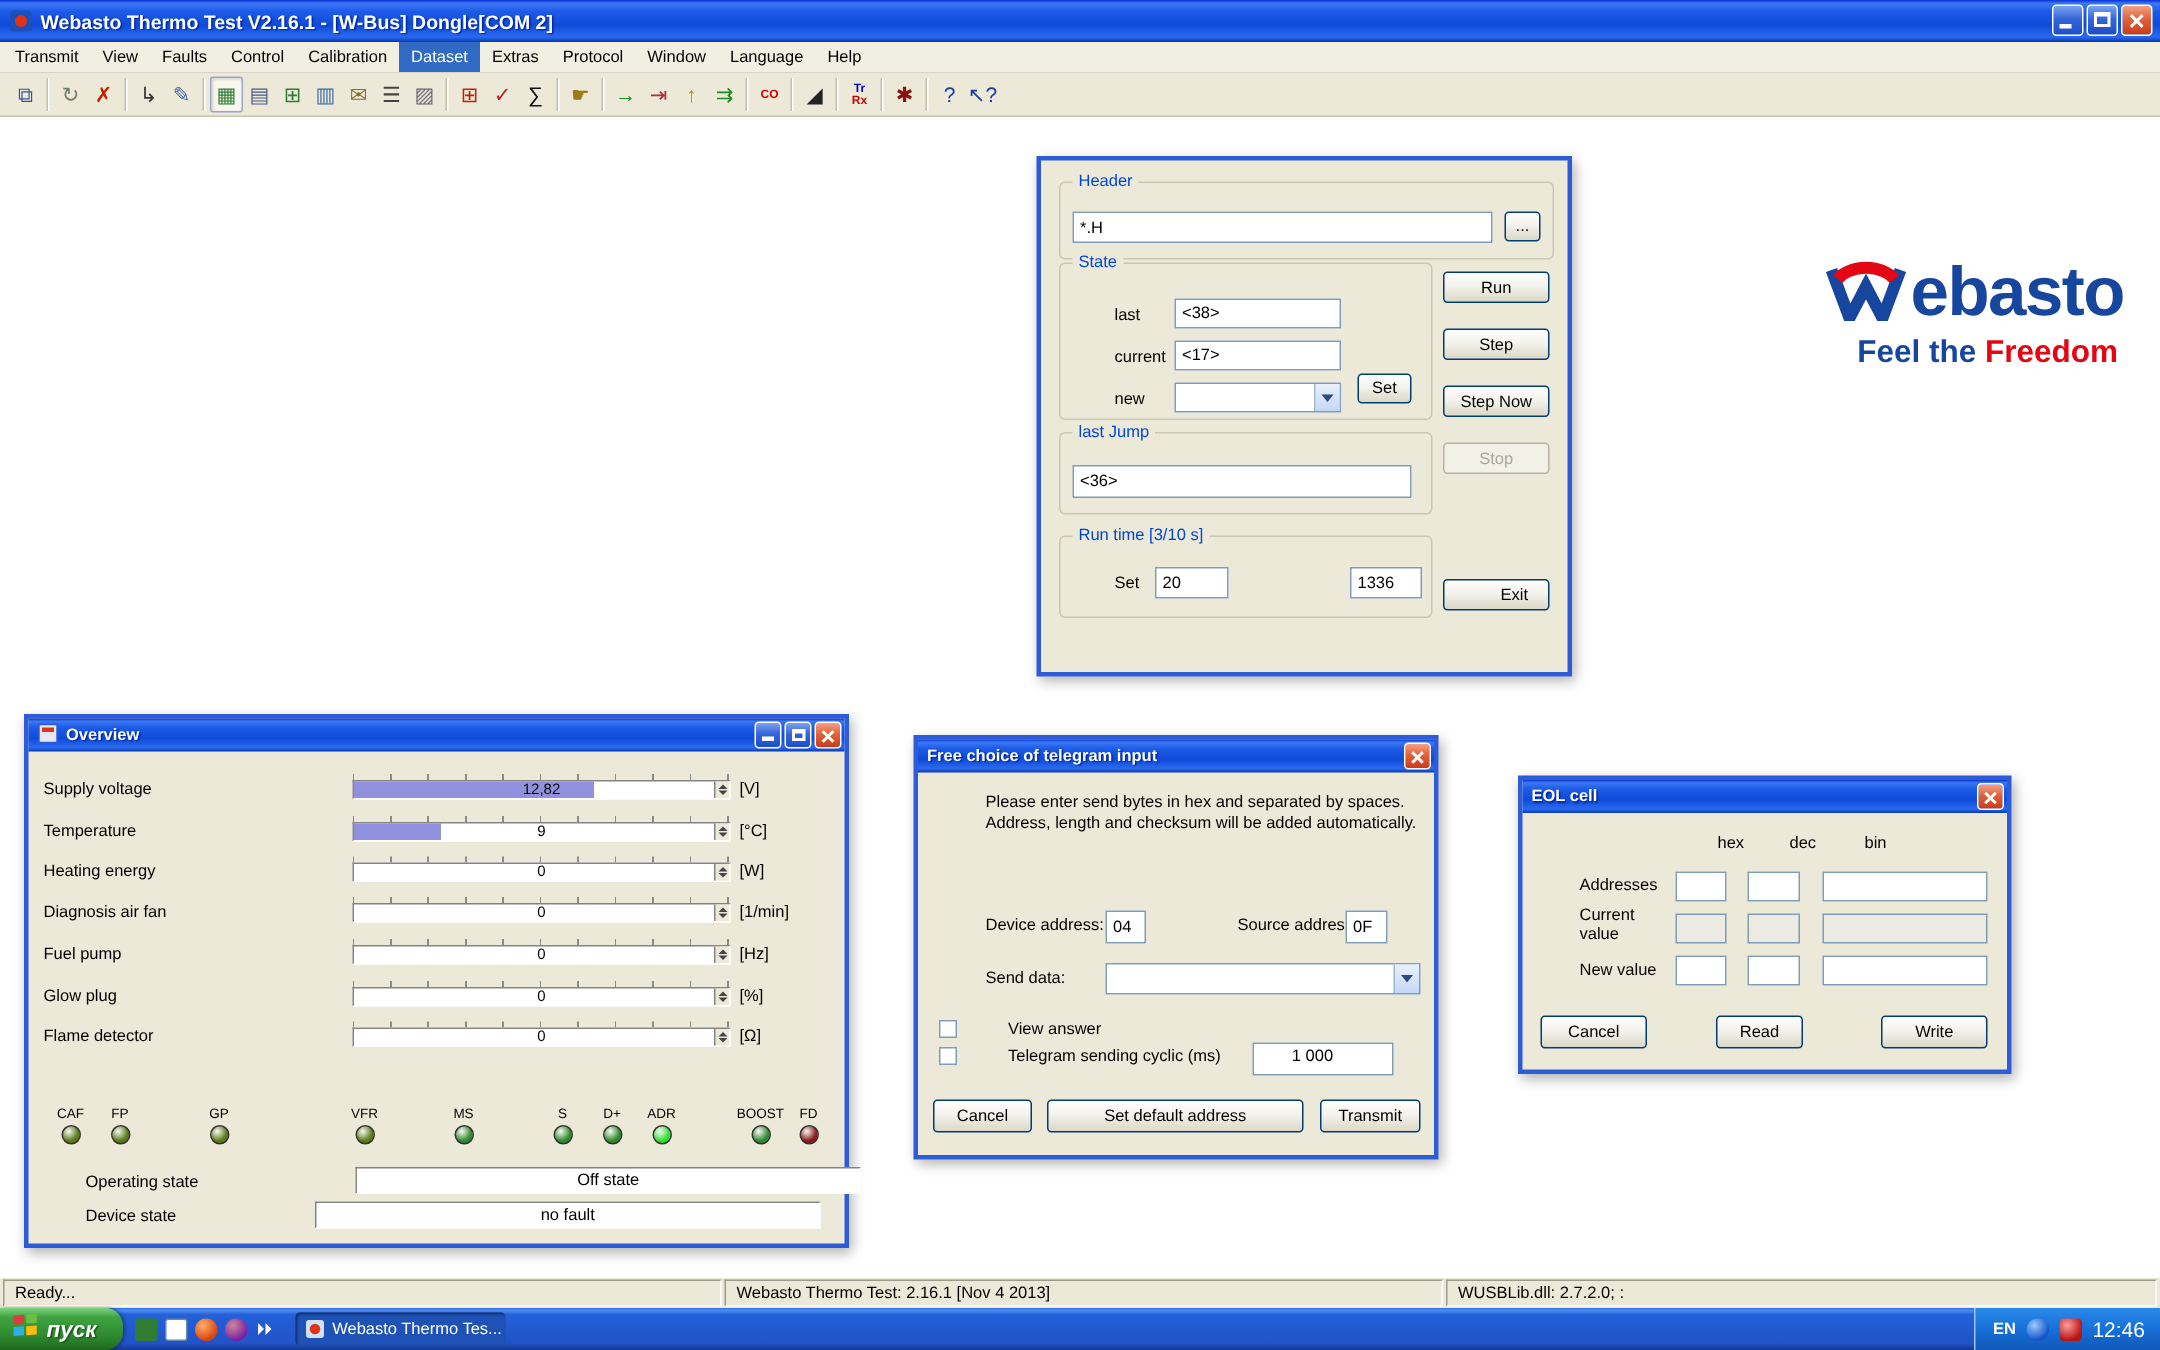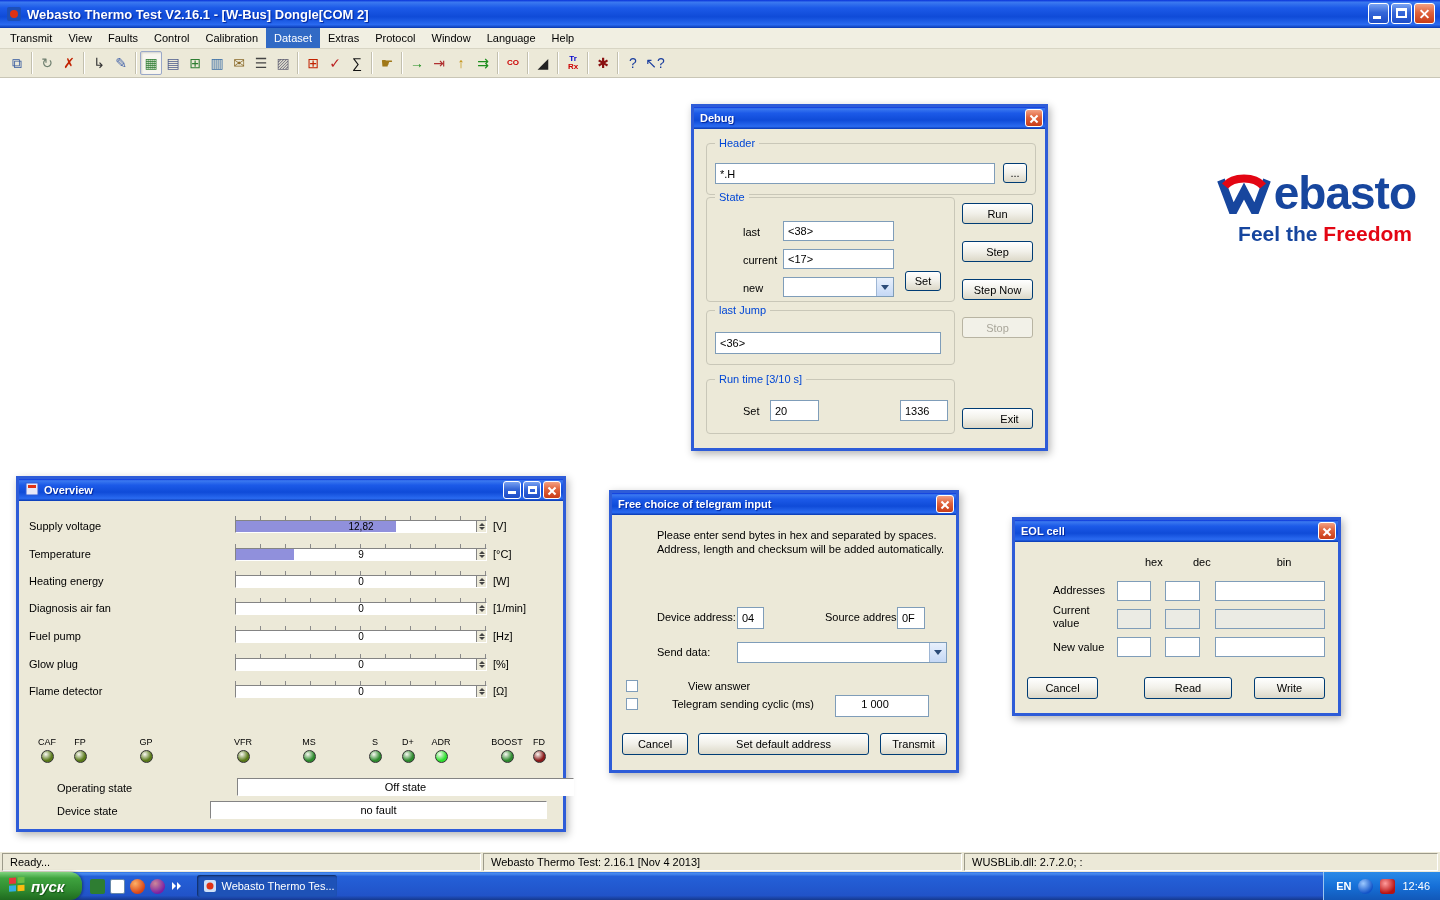--- a/index.html
+++ b/index.html
@@ -121,21 +121,21 @@
   .chev i{width:0;height:0;border-top:4px solid transparent;border-bottom:4px solid transparent;border-left:4px solid #fff;}
   .taskbtn{height:22px;margin-left:8px;width:140px;border-radius:3px;background:#1E52B7;
     box-shadow:inset 1px 1px 2px rgba(0,0,0,.5);display:flex;align-items:center;gap:4px;padding:0 6px;color:#fff;white-space:nowrap;overflow:hidden;}
   .mini-app{width:14px;height:14px;flex:0 0 14px;}
   .tray{margin-left:auto;height:28px;display:flex;align-items:center;gap:7px;padding:0 10px 0 12px;
     background:linear-gradient(180deg,#2A8AE8 0%,#1670D8 50%,#1258B8 100%);border-left:1px solid #9CC6F0;color:#fff;}
   .tray-lang{font-weight:bold;}
   .tray-ic{width:15px;height:15px;border-radius:50%;}
   .tr1{background:radial-gradient(circle at 35% 30%,#9CC9FF,#1254C8 70%);}
   .tr2{background:radial-gradient(circle at 35% 30%,#FF9C9C,#B81212 70%);border-radius:3px;}
-  .tray-clock{font-size:11px;}
+  .tray-clock{font-size:14px;}
 </style>
 </head>
 <body>
 
 <div class="screen">
 
   <div class="titlebar">
     <span class="app-icon">
       <svg width="16" height="16">
           <rect x="1" y="1" width="14" height="14" rx="2" fill="#1C4FB8"></rect>
@@ -275,27 +275,20 @@
           </svg>
         </span>
         <span class="logo-word">ebasto</span>
       </div>
       <div class="logo-tag">
         <span class="t1">Feel the </span><span class="t2">Freedom</span>
       </div>
     </div>
 
     <div class="dlg" style="left:691px;top:26px;width:357px;height:347px;">
-      <div class="dlg-title">
-        <span class="t">Debug</span>
-        <div class="dlg-close">
-            <i class="x1"></i>
-            <i class="x2"></i>
-          </div>
-      </div>
       <div class="dlg-body" style="height:319px;">
 
         <div class="grp" style="left:12px;top:14px;width:330px;height:52px;">
           <span class="grp-label">Header</span>
         </div>
         <input class="tf" style="left: 21px; top: 34px; width: 280px; height: 21px;" value="*.H">
         <div class="btn" style="left:309px;top:34px;width:24px;height:20px;">...</div>
 
         <div class="grp" style="left:12px;top:68px;width:249px;height:105px;">
           <span class="grp-label">State</span>
@@ -536,21 +529,21 @@
         <input class="tf" style="left: 285px; top: 92px; width: 28px; height: 22px;" value="0F">
 
         <span class="lbl" style="left:17px;top:131px;">Send data:</span>
         <div class="combo" style="left:125px;top:127px;width:210px;height:21px;">
           <div class="arrow">
               <div class="tri-dn"></div>
             </div>
         </div>
 
         <span class="chk" style="left:14px;top:165px;"></span>
-        <span class="lbl" style="left:32px;top:165px;margin-left:16px;">View answer</span>
+        <span class="lbl" style="left:32px;top:165px;">View answer</span>
         <span class="chk" style="left:14px;top:183px;"></span>
         <span class="lbl" style="left:32px;top:183px;">Telegram sending cyclic (ms)</span>
         <div class="tf" style="left:223px;top:180px;width:94px;height:22px;text-align:center;padding-right:18px;">1 000</div>
 
         <div class="btn" style="left:10px;top:218px;width:66px;height:22px;">Cancel</div>
         <div class="btn" style="left:86px;top:218px;width:171px;height:22px;">Set default address</div>
         <div class="btn" style="left:268px;top:218px;width:67px;height:22px;">Transmit</div>
       </div>
     </div>
 
@@ -558,39 +551,39 @@
       <div class="dlg-title">
         <span class="t">EOL cell</span>
         <div class="dlg-close">
             <i class="x1"></i>
             <i class="x2"></i>
           </div>
       </div>
       <div class="dlg-body" style="height:171px;">
         <span class="lbl" style="left:102px;top:14px;width:34px;text-align:center;">hex</span>
         <span class="lbl" style="left:150px;top:14px;width:35px;text-align:center;">dec</span>
-        <span class="lbl" style="left:200px;top:14px;width:110px;text-align:center;">bin</span>
+        <span class="lbl" style="left:200px;top:14px;width:110px;text-align:left;">bin</span>
 
         <span class="lbl" style="left:10px;top:42px;">Addresses</span>
         <input class="tf" style="left: 102px; top: 39px; width: 34px; height: 20px;">
         <input class="tf" style="left: 150px; top: 39px; width: 35px; height: 20px;">
         <input class="tf" style="left: 200px; top: 39px; width: 110px; height: 20px;">
 
         <span class="lbl" style="left:10px;top:62px;width:62px;white-space:normal;line-height:13px;">Current value</span>
         <input class="tf dis" style="left: 102px; top: 67px; width: 34px; height: 20px;">
         <input class="tf dis" style="left: 150px; top: 67px; width: 35px; height: 20px;">
         <input class="tf dis" style="left: 200px; top: 67px; width: 110px; height: 20px;">
 
         <span class="lbl" style="left:10px;top:99px;">New value</span>
         <input class="tf" style="left: 102px; top: 95px; width: 34px; height: 20px;">
         <input class="tf" style="left: 150px; top: 95px; width: 35px; height: 20px;">
         <input class="tf" style="left: 200px; top: 95px; width: 110px; height: 20px;">
 
         <div class="btn" style="left:12px;top:135px;width:71px;height:22px;">Cancel</div>
-        <div class="btn" style="left:129px;top:135px;width:88px;height:22px;">Read</div>
+        <div class="btn" style="left:129px;top:135px;width:58px;height:22px;">Read</div>
         <div class="btn" style="left:239px;top:135px;width:71px;height:22px;">Write</div>
       </div>
     </div>
 
   </div>
 
   <div class="statusbar">
     <div class="sb-pane p1">
         <span>Ready...</span>
       </div>

